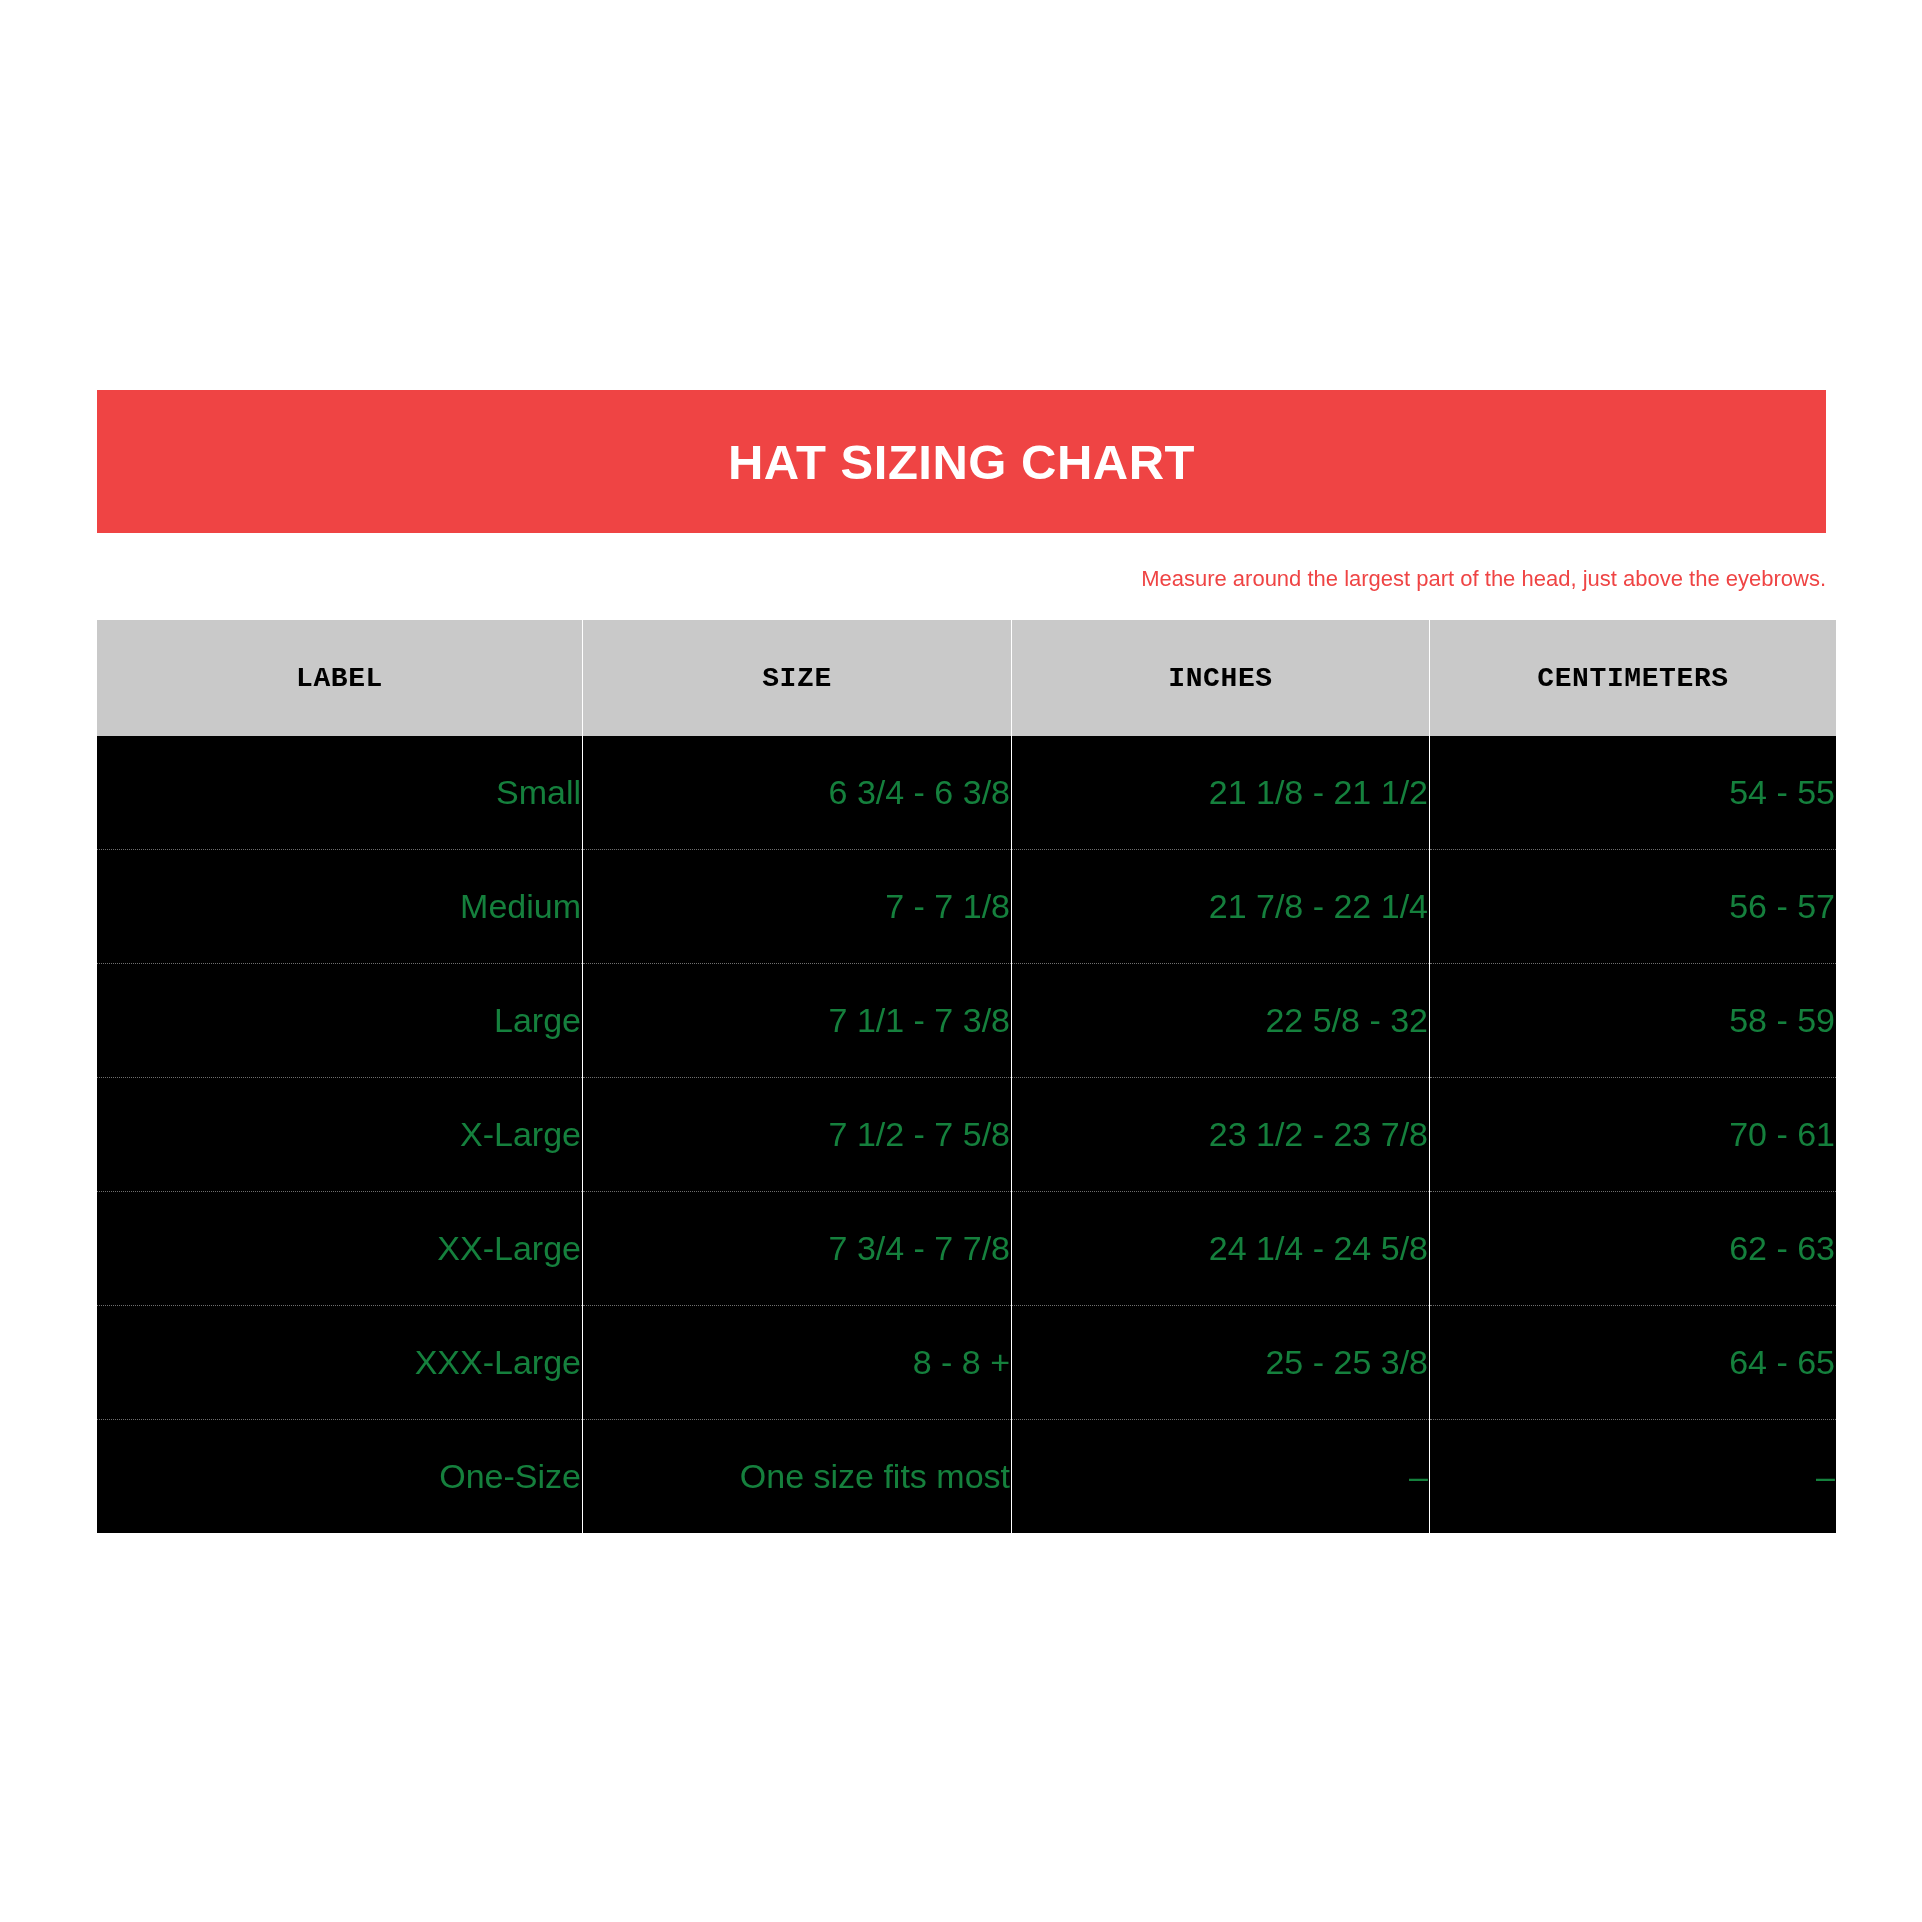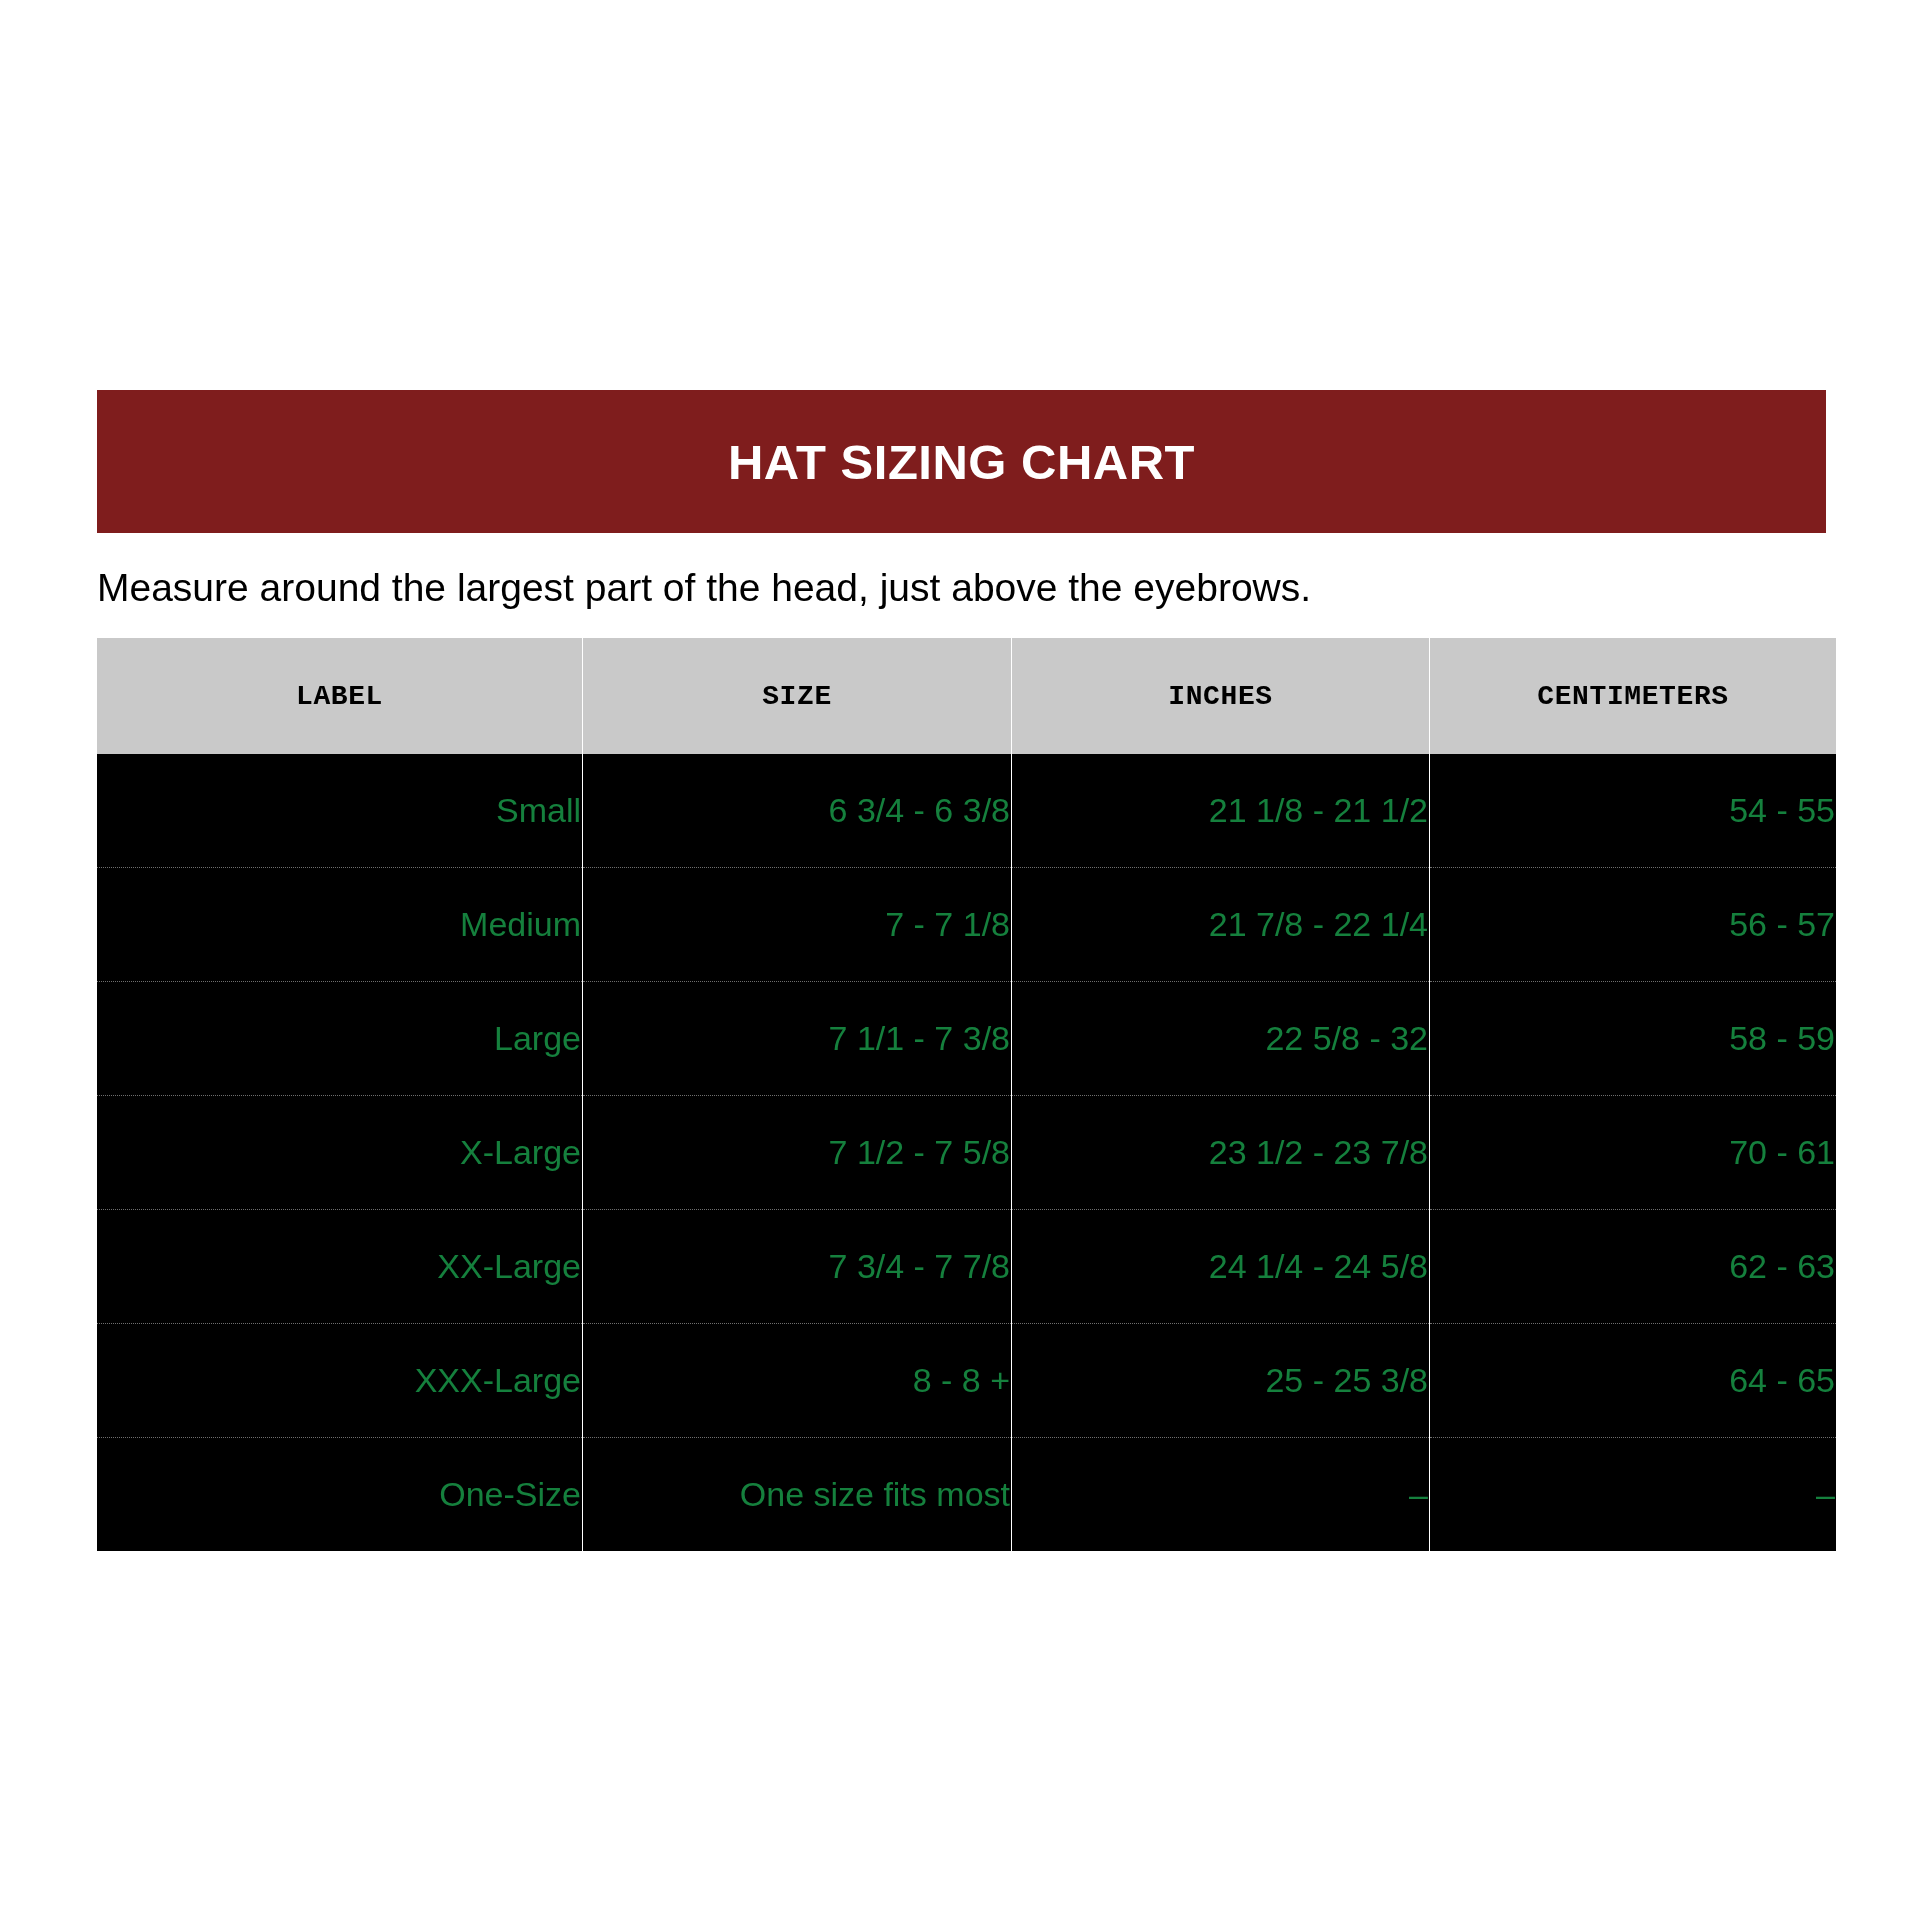--- a/index.html
+++ b/index.html
@@ -20,38 +20,38 @@
     height: 1922px;
     box-sizing: border-box;
   }
   .chart-wrap {
     position: absolute;
     left: 97px;
     top: 390px;
     width: 1729px;
     }
   .title-bar {
-    background: #7f1d1d;
+    background: #ef4444;
     color: #ffffff;
     height: 143px;
     display: flex;
     align-items: center;
     justify-content: center;
   }
   .title-bar .title {
     font-size: 49px;
     font-weight: bold;
     letter-spacing: 0.5px;
     text-transform: uppercase;
   }
   .subtitle {
-    text-align: left;
-    font-size: 39px;
+    text-align: right;
+    font-size: 22px;
     padding: 33px 0 28px 0;
-    color: #000000;
+    color: #ef4444;
   }
   table.size-table {
     border-collapse: collapse;
     width: 1729px;
     table-layout: fixed;
   }
   table.size-table th {
     background: #c9c9c9;
     color: #000000;
     font-size: 28px;

